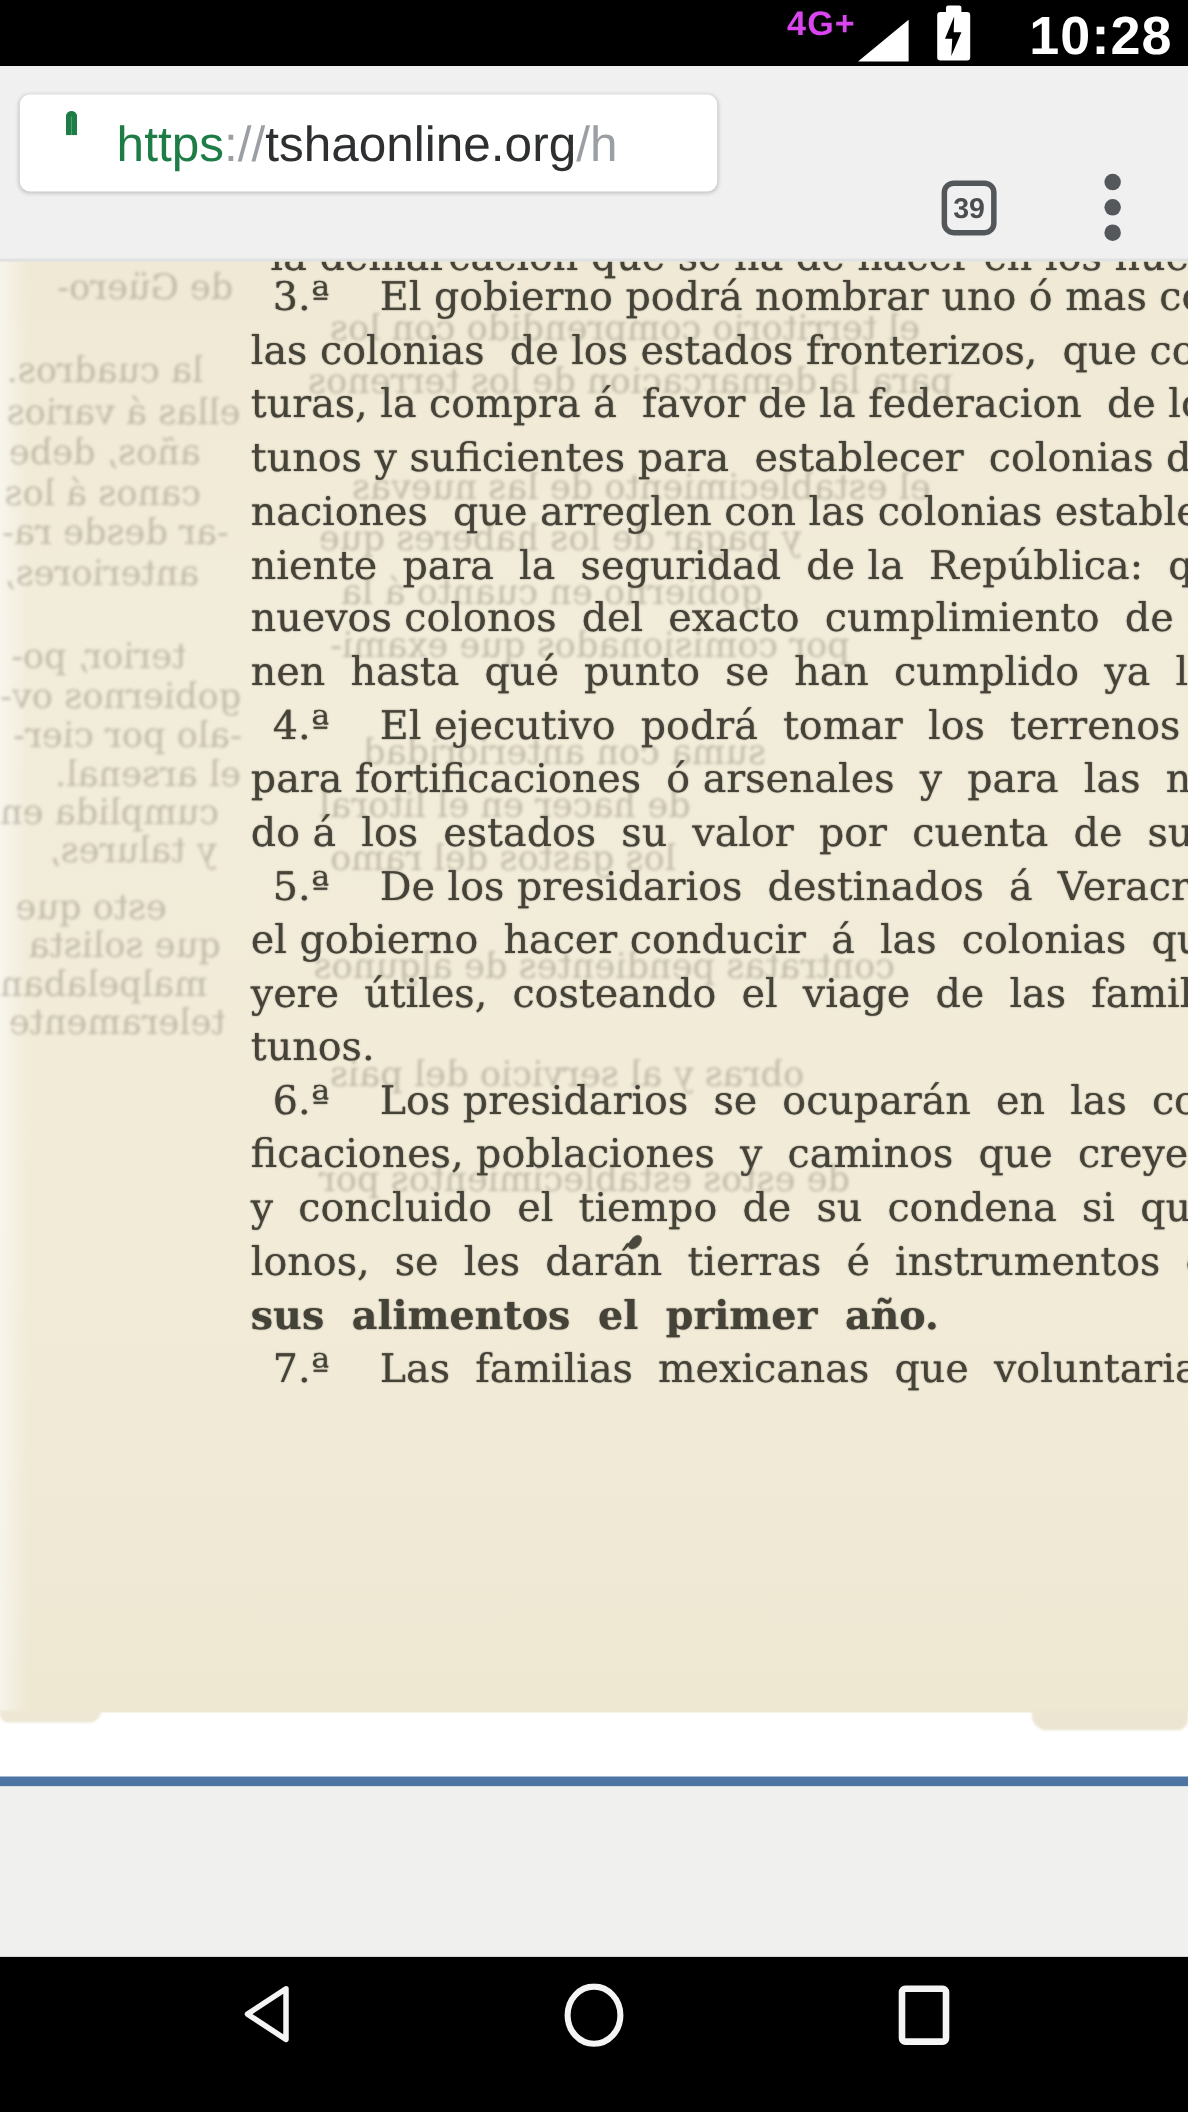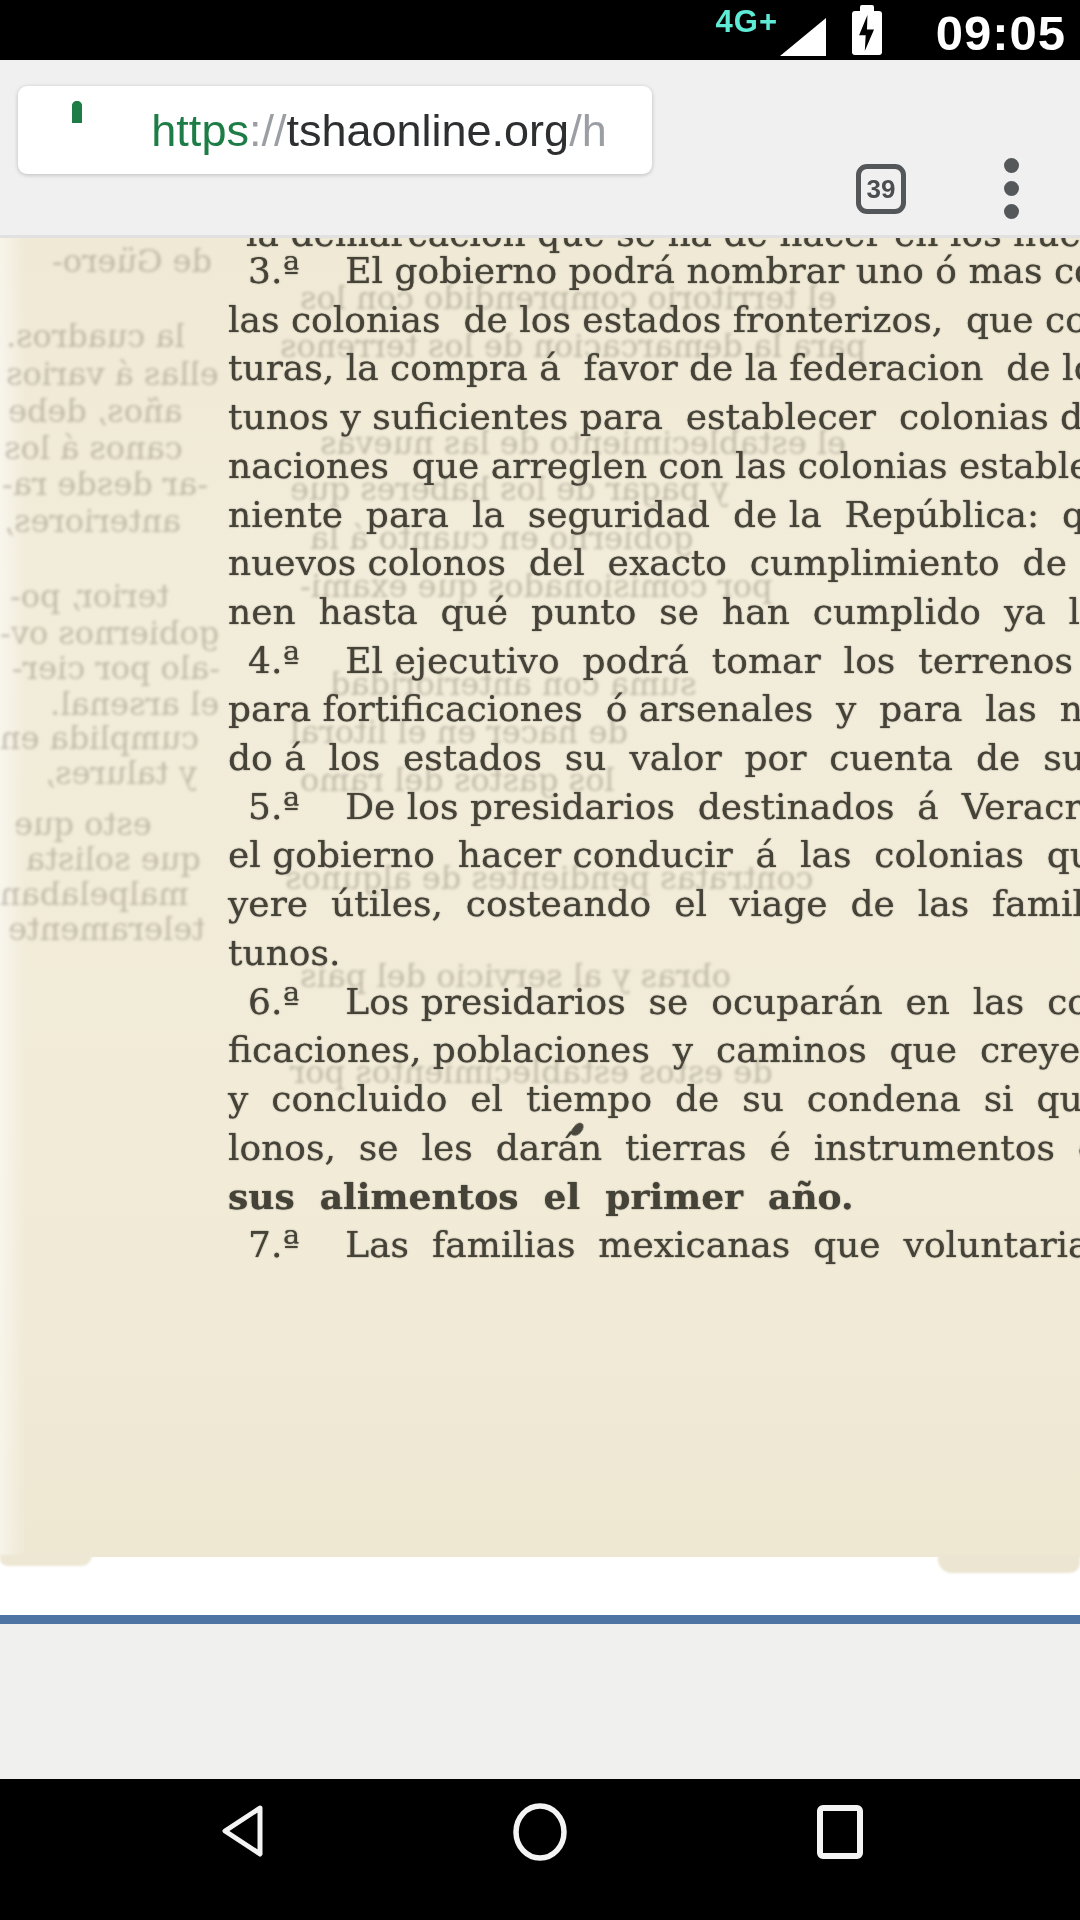--- a/index.html
+++ b/index.html
@@ -1,34 +1,34 @@
 <!DOCTYPE html>
 <html><head>
 <meta charset="utf-8">
 <style>
   html,body{margin:0;padding:0;}
   body{width:1080px;height:1920px;position:relative;overflow:hidden;background:#fff;
        font-family:"Liberation Sans",sans-serif;}
 
   
   .status-bar{position:absolute;left:0;top:0;width:1080px;height:60px;background:#000;}
-  .net-label{position:absolute;right:302px;top:4px;color:#5eead4;font-size:31px;font-weight:700;letter-spacing:1px;}
+  .net-label{position:absolute;right:302px;top:4px;color:#d946ef;font-size:31px;font-weight:700;letter-spacing:1px;}
   .signal-tri{position:absolute;right:254px;top:18px;width:0;height:0;
       border-bottom:38px solid #fff;border-left:46px solid transparent;}
   .battery{position:absolute;right:198px;top:11px;width:30px;height:44px;background:#fff;border-radius:3px;}
   .battery::before{content:"";position:absolute;left:8px;top:-6px;width:14px;height:6px;background:#fff;border-radius:2px 2px 0 0;}
   .battery::after{content:"";position:absolute;left:4px;top:4px;width:22px;height:36px;background:#000;
       clip-path:polygon(52% 0,14% 56%,44% 56%,40% 100%,82% 40%,50% 40%);}
   .clock{position:absolute;right:14px;top:5px;color:#fff;font-size:49px;font-weight:600;letter-spacing:1px;}
 
   
   .toolbar{position:absolute;left:0;top:60px;width:1080px;height:178px;background:#f0f0f1;
       border-bottom:3px solid #e1e1e1;box-sizing:border-box;}
   .url-pill{position:absolute;left:18px;top:26px;width:634px;height:88px;background:#fff;border-radius:9px;
-      box-shadow:0 1px 4px rgba(0,0,0,.22);overflow:hidden;text-align:center;}
+      box-shadow:0 1px 4px rgba(0,0,0,.22);overflow:hidden;}
   .lock{position:absolute;left:42px;top:20px;width:34px;height:48px;}
   .lock .shackle{width:20px;height:20px;border:5px solid #1e7d46;border-bottom:none;border-radius:12px 12px 0 0;margin:0 auto;box-sizing:border-box;}
   .lock .body{width:32px;height:26px;background:#1e7d46;border-radius:4px;margin-top:-2px;margin-left:1px;}
   .url-text{position:absolute;left:88px;top:0;height:88px;line-height:90px;font-size:45px;white-space:nowrap;width:546px;overflow:hidden;}
   .u-scheme{color:#1e7d46;}
   .u-sep{color:#9b9fa4;}
   .u-domain{color:#2d2f31;}
   .u-path{color:#9b9fa4;}
   .tab-btn{position:absolute;left:856px;top:104px;width:50px;height:50px;border:5px solid #54575a;border-radius:11px;
       box-sizing:border-box;display:flex;align-items:center;justify-content:center;
@@ -64,21 +64,21 @@
   .nav-bar{position:absolute;left:0;top:1779px;width:1080px;height:141px;background:#000;}
   .nav-ic{position:absolute;top:24px;}
 </style>
 </head>
 <body>
 
 <div class="status-bar">
   <span class="net-label">4G+</span>
   <span class="signal-tri"></span>
   <span class="battery"></span>
-  <span class="clock">09:05</span>
+  <span class="clock">10:28</span>
 </div>
 
 <div class="toolbar">
   <div class="url-pill">
     <span class="lock">
       <span class="shackle"></span>
       <span class="body"></span>
     </span>
     <span class="url-text"><span class="u-scheme">https</span><span class="u-sep">://</span><span class="u-domain">tshaonline.org</span><span class="u-path">/h</span></span>
   </div>

